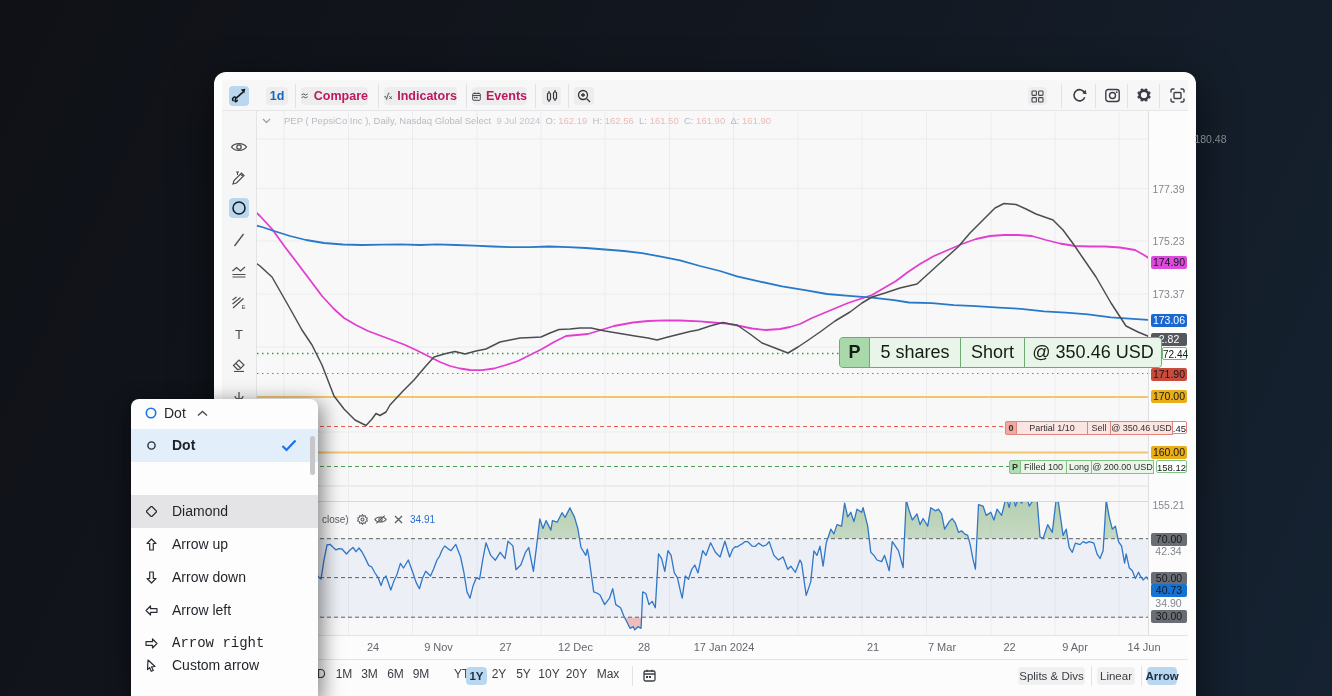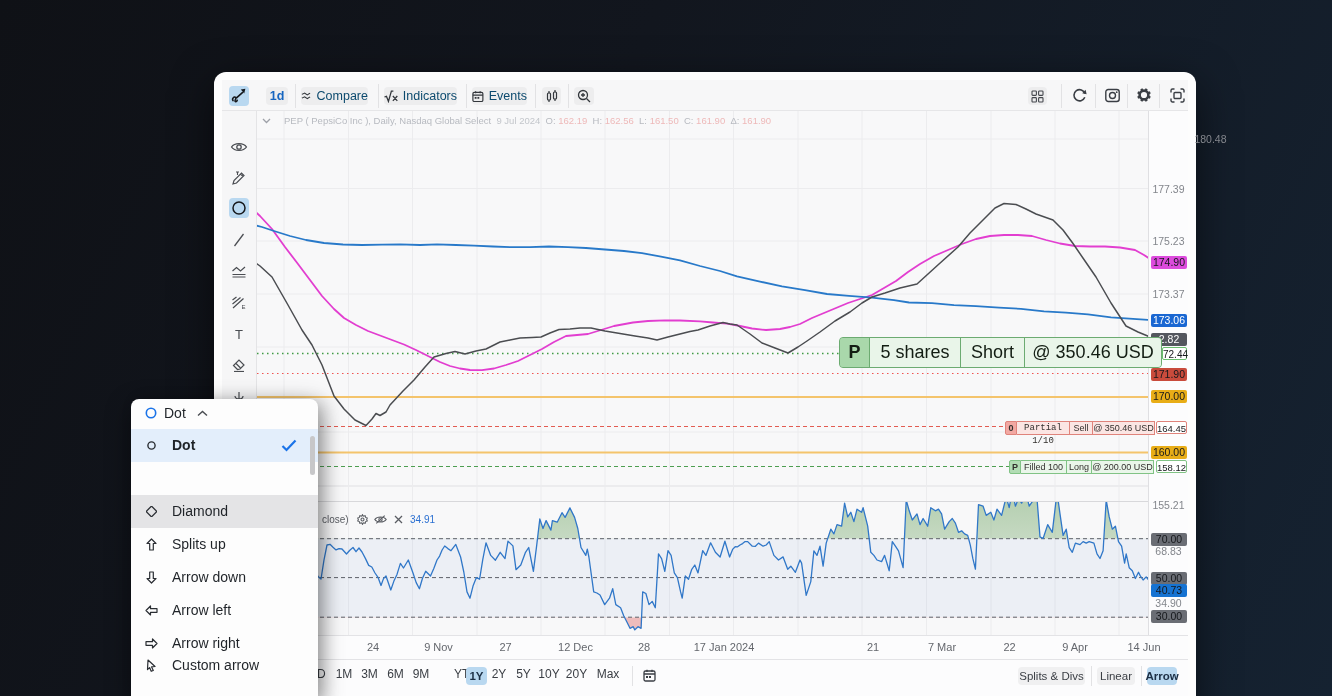--- a/index.html
+++ b/index.html
@@ -8,21 +8,21 @@
   background: linear-gradient(115deg,#0f1116 0%,#12161e 40%,#152231 100%);
   position:relative;
 }
 .panel {
   position:absolute; left:214px; top:72px; width:982px; height:660px;
   background:#fdfdfd; border-radius:12px;
   box-shadow:0 12px 40px rgba(0,0,0,0.55);
 }
 
 .tb { position:absolute; left:8px; top:8px; right:8px; height:31px; background:#f7f7f8; border-bottom:1px solid #e6e6e8; }
-.tb .btn { position:absolute; top:7px; height:18px; background:#ededee; border-radius:4px; display:flex; align-items:center; justify-content:center; font-size:12.5px; color:#0c4a6e; font-weight:400; white-space:nowrap; overflow:hidden; }
+.tb .btn { position:absolute; top:7px; height:18px; background:#ededee; border-radius:4px; display:flex; align-items:center; justify-content:center; font-size:12.5px; color:#be185d; font-weight:700; white-space:nowrap; overflow:hidden; }
 .tb .sep { position:absolute; top:4px; width:1px; height:24px; background:#e2e2e4; }
 .oned { color:#1565c0 !important; font-weight:700 !important; font-size:13px; }
 
 .side { position:absolute; left:8px; top:39px; width:35px; bottom:0; background:#f6f6f7; border-right:1px solid #e4e4e6; }
 .side svg { position:absolute; left:50%; transform:translateX(-50%); }
 .selbtn { position:absolute; left:7px; width:20px; height:20px; background:#b9d8f0; border-radius:4px; }
 
 .chartbg { position:absolute; left:43px; top:39px; width:891px; bottom:0; background:#f8f8f9; }
 .axis { position:absolute; left:934px; top:39px; width:40px; height:524px; background:#fcfcfd; border-left:1px solid #dfdfe2; }
 .alabel { position:absolute; left:0; width:100%; text-align:center; font-size:10.5px; color:#83868c; }
@@ -247,21 +247,21 @@
 
   <div class="big">
       <span style="width:29px;background:#a9d8ab;border-left:none;font-weight:700;">P</span>
       <span style="width:91px;">5 shares</span>
       <span style="width:64px;">Short</span>
       <span style="flex:1">@ 350.46 USD</span>
     </div>
 
   <div class="poslbl" style="left:791px; top:349px; height:14px;">
       <span style="background:#f2a8a2;width:12px;">0</span>
-      <span style="width:53px;font-family:Liberation Mono, monospace;">Partial 1/10</span>
+      <span style="width:71px;">Partial 1/10</span>
       <span style="width:23px;">Sell</span>
       <span style="width:62px;">@ 350.46 USD</span>
     </div>
   <div class="poslbl" style="left:795px; top:388px; height:14px;">
       <span style="background:#b2dcb4;border-color:#81c385;width:12px;">P</span>
       <span style="background:#eaf6ea;border-color:#81c385;width:46px;">Filled 100</span>
       <span style="background:#eaf6ea;border-color:#81c385;width:25px;">Long</span>
       <span style="background:#eaf6ea;border-color:#81c385;width:62px;">@ 200.00 USD</span>
     </div>
 
@@ -274,21 +274,21 @@
     <div class="abadge" style="top:202.5px; background:#1a67d2; color:#fff;">173.06</div>
     <div class="abadge" style="top:222px; background:#54575e; color:#fff;">2.82</div>
     <div class="abadge" style="top:236px; left:13px; width:25px; font-size:10px; background:#fff; border:1px solid #6abf6e;">72.44</div>
     <div class="abadge" style="top:257px; background:#c94b3c;">171.90</div>
     <div class="abadge" style="top:278.5px; background:#e8ad17;">170.00</div>
     <div class="abadge" style="top:310px; left:7px; width:31px; font-size:9.5px; background:#fff; border:1px solid #df837b;">164.45</div>
     <div class="abadge" style="top:335px; background:#e8ad17;">160.00</div>
     <div class="abadge" style="top:349px; left:7px; width:31px; font-size:9.5px; background:#fff; border:1px solid #81c385;">158.12</div>
     <div class="alabel" style="top:387.5px;">155.21</div>
     <div class="abadge" style="top:421.5px; background:#6a6d74;">70.00</div>
-    <div class="alabel" style="top:433.5px;">68.83</div>
+    <div class="alabel" style="top:433.5px;">42.34</div>
     <div class="abadge" style="top:460.5px; background:#6a6d74;">50.00</div>
     <div class="abadge" style="top:473px; background:#1673d2;">40.73</div>
     <div class="alabel" style="top:486px;">34.90</div>
     <div class="abadge" style="top:499px; background:#6a6d74;">30.00</div>
   </div>
 
   <div class="tlabels">
     <div class="tl" style="left:116px;">24</div>
     <div class="tl" style="left:181.5px;">9 Nov</div>
     <div class="tl" style="left:248.5px;">27</div>
@@ -354,39 +354,39 @@
   <div style="position:absolute; left:0; top:96px; width:100%; height:33px; background:#e4e4e6;">
     <svg style="position:absolute;left:15px;top:11px" width="11" height="11" viewBox="0 0 11 11">
         <rect x="1.7" y="1.7" width="7.6" height="7.6" stroke="#2a2e33" stroke-width="1.3" fill="none" transform="rotate(45 5.5 5.5)"></rect>
       </svg>
     <div style="position:absolute;left:41px;top:8px;">Diamond</div>
   </div>
   <div style="position:absolute; left:0; top:129px; width:100%; height:33px;">
     <svg style="position:absolute;left:15px;top:10px" width="11" height="13" viewBox="0 0 11 13">
         <path d="M5.5 1 L10 5.5 L7.3 5.5 L7.3 12 L3.7 12 L3.7 5.5 L1 5.5 Z" stroke="#2a2e33" stroke-width="1.2" fill="none" stroke-linejoin="round"></path>
       </svg>
-    <div style="position:absolute;left:41px;top:8px;">Splits up</div>
+    <div style="position:absolute;left:41px;top:8px;">Arrow up</div>
   </div>
   <div style="position:absolute; left:0; top:162px; width:100%; height:33px;">
     <svg style="position:absolute;left:15px;top:10px" width="11" height="13" viewBox="0 0 11 13">
         <path d="M5.5 12 L10 7.5 L7.3 7.5 L7.3 1 L3.7 1 L3.7 7.5 L1 7.5 Z" stroke="#2a2e33" stroke-width="1.2" fill="none" stroke-linejoin="round"></path>
       </svg>
     <div style="position:absolute;left:41px;top:8px;">Arrow down</div>
   </div>
   <div style="position:absolute; left:0; top:195px; width:100%; height:33px;">
     <svg style="position:absolute;left:14px;top:11px" width="13" height="11" viewBox="0 0 13 11">
         <path d="M1 5.5 L5.5 1 L5.5 3.7 L12 3.7 L12 7.3 L5.5 7.3 L5.5 10 Z" stroke="#2a2e33" stroke-width="1.2" fill="none" stroke-linejoin="round"></path>
       </svg>
     <div style="position:absolute;left:41px;top:8px;">Arrow left</div>
   </div>
   <div style="position:absolute; left:0; top:228px; width:100%; height:33px;">
     <svg style="position:absolute;left:14px;top:11px" width="13" height="11" viewBox="0 0 13 11">
         <path d="M12 5.5 L7.5 1 L7.5 3.7 L1 3.7 L1 7.3 L7.5 7.3 L7.5 10 Z" stroke="#2a2e33" stroke-width="1.2" fill="none" stroke-linejoin="round"></path>
       </svg>
-    <div style="position:absolute;left:41px;top:8px;">Arrow right</div>
+    <div style="position:absolute;left:41px;top:8px;font-family:Liberation Mono, monospace;">Arrow right</div>
   </div>
   <div style="position:absolute; left:0; top:250px; width:100%; height:33px;">
     <svg style="position:absolute;left:15px;top:10px" width="11" height="13" viewBox="0 0 11 13">
         <path d="M2 1 L9 7.5 L5.5 7.8 L7.3 11.5 L5.2 12.3 L3.6 8.6 L1.5 10.5 Z" stroke="#2a2e33" stroke-width="1.2" fill="none" stroke-linejoin="round"></path>
       </svg>
     <div style="position:absolute;left:41px;top:8px;">Custom arrow</div>
   </div>
   <div style="position:absolute; left:178.5px; top:37px; width:5.5px; height:39px; background:#c7c7c9; border-radius:3px;"></div>
 </div>
 

